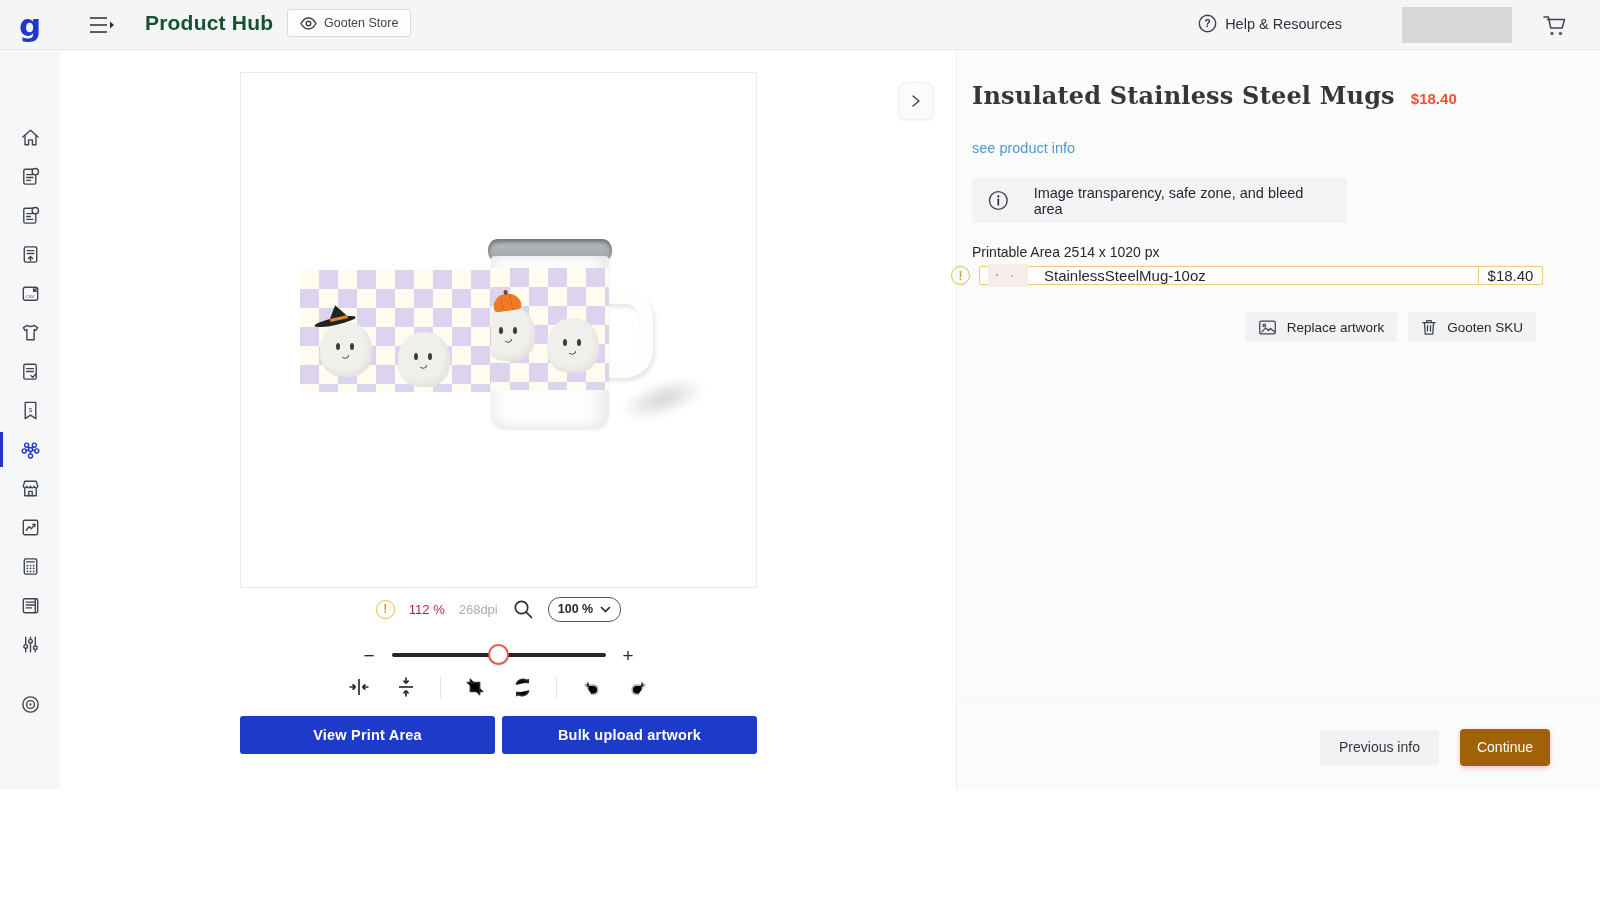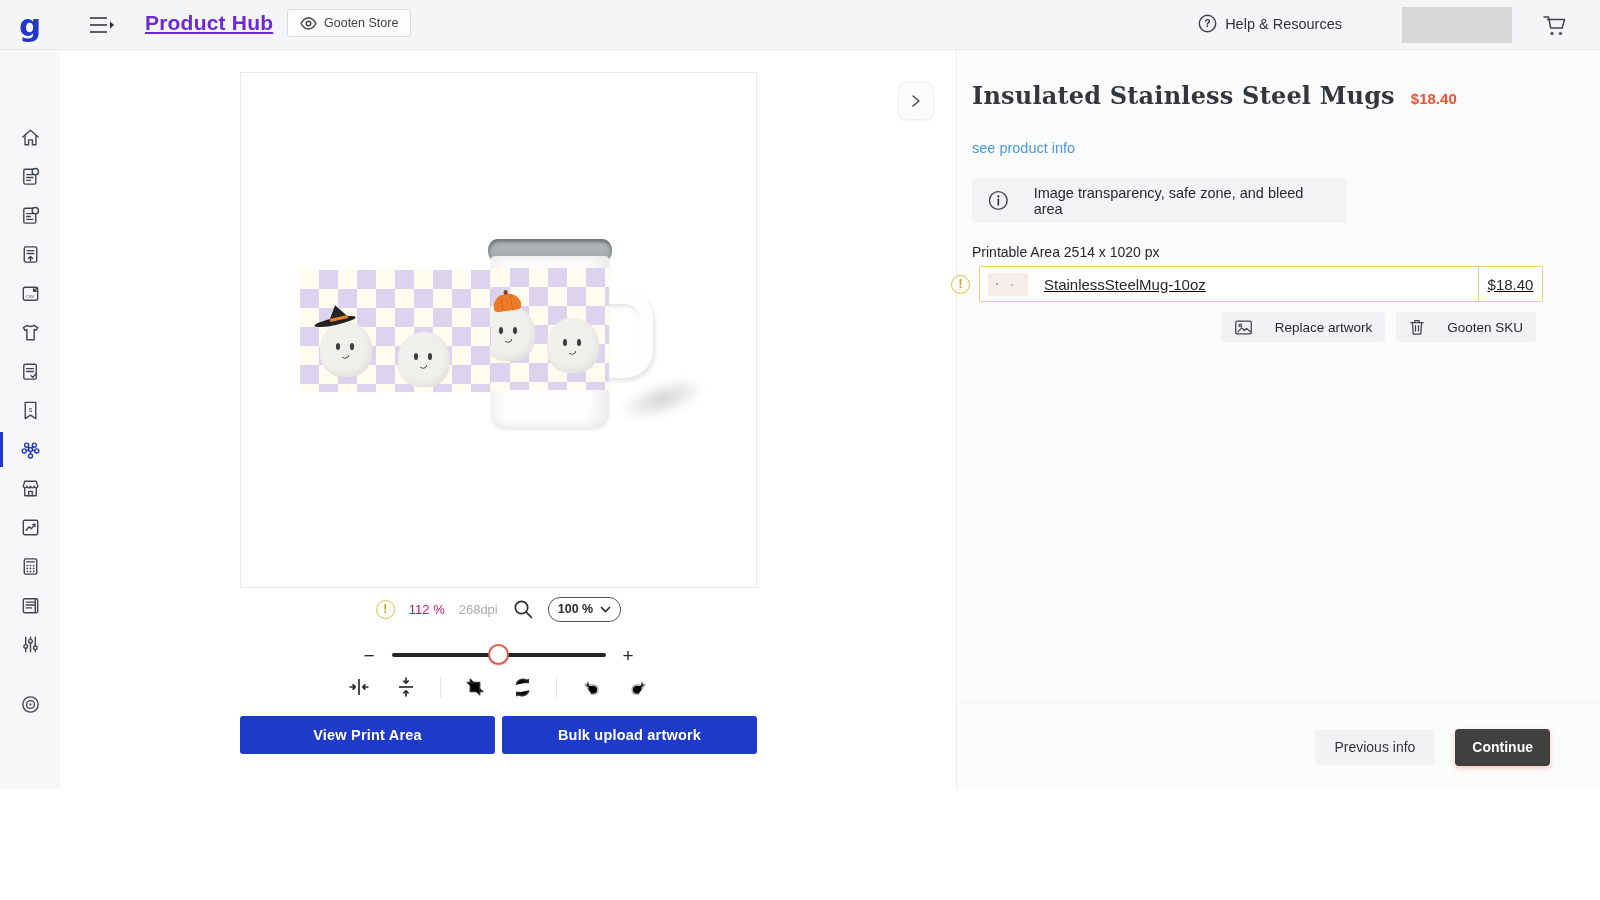--- a/index.html
+++ b/index.html
@@ -4,21 +4,21 @@
 <style>
   * { margin:0; padding:0; box-sizing:border-box; }
   html,body { width:1600px; height:900px; background:#fff; font-family:"Liberation Sans", sans-serif; overflow:hidden; }
   .app { position:absolute; left:0; top:0; width:1600px; height:789px; border-bottom:1px solid #E3E4E6; background:#fff; }
 
   
   .topbar { position:absolute; left:0; top:0; width:1600px; height:50px; background:#F4F5F7; border-bottom:1px solid #E7E9EB; z-index:5; }
   .logo { position:absolute; left:0; top:0; width:60px; height:50px; display:flex; align-items:center; justify-content:center;
           color:#2236CF; font-size:31px; font-weight:bold; font-family:"DejaVu Sans", sans-serif; }
   .hamburger { position:absolute; left:84px; top:10px; width:34px; height:30px; display:flex; align-items:center; justify-content:center; cursor:pointer; }
-  .page-title { position:absolute; left:145px; top:11px; font-size:21px; font-weight:700; color:#6d28d9; letter-spacing:.2px;text-decoration:underline; }
+  .page-title { position:absolute; left:145px; top:11px; font-size:21px; font-weight:700; color:#14532d; letter-spacing:.2px; }
   .store-chip { position:absolute; left:287px; top:9px; height:28px; padding:0 12px; background:#FDFDFD; border:1px solid #D8DADC; border-radius:3px;
                 display:flex; align-items:center; gap:7px; font-size:12.5px; color:#3F4449; cursor:pointer; }
   .help { position:absolute; right:258px; top:14px; display:flex; align-items:center; gap:8px; font-size:14.5px; color:#2E3338; cursor:pointer; }
   .account-box { position:absolute; right:88px; top:7px; width:110px; height:36px; background:#D6D8D7; cursor:pointer; }
   .cart { position:absolute; right:30px; top:11px; width:30px; height:30px; cursor:pointer; }
 
   
   .sidebar { position:absolute; left:0; top:50px; width:60px; height:739px; background:#F6F7F9; z-index:4; }
   .nav { position:absolute; top:68px; left:0; width:60px; }
   .nav-item { position:relative; width:60px; height:39px; display:flex; align-items:center; justify-content:center; cursor:pointer; }
@@ -92,35 +92,35 @@
   .panel { position:absolute; left:958px; top:50px; width:642px; height:739px; background:#FBFBFC; }
   .panel-title-row { position:absolute; left:14px; top:31px; display:flex; align-items:baseline; gap:16px; }
   .panel-title { font-family:"DejaVu Serif", serif; font-size:24px; font-weight:700; color:#33373C; letter-spacing:.2px; }
   .panel-price { font-size:15px; font-weight:700; color:#F1502F; }
   .info-link { position:absolute; left:14px; top:90px; font-size:14.5px; color:#4A9AD5; cursor:pointer;text-align:center; }
   .banner { position:absolute; left:14px; top:128px; width:375px; height:45px; background:#F2F3F5; border-radius:4px;
             display:flex; align-items:center; gap:13px; padding:0 16px; cursor:pointer; }
   .banner-text { font-size:14.5px; color:#25292D;margin-left:12px; }
   .printable { position:absolute; left:14px; top:194px; font-size:14px; color:#25292D; }
   .sku-wrap { position:absolute; left:-7px; top:216px; width:600px; display:flex; align-items:center; gap:9px; }
-  .sku-row { width:564px; height:36px; background:#fff; border:1px solid #E8CE74; border-radius:2px; display:flex; align-items:center; cursor:pointer;text-decoration:underline; }
+  .sku-row { width:564px; height:19px; background:#fff; border:1px solid #E8CE74; border-radius:2px; display:flex; align-items:center; cursor:pointer; }
   .sku-thumb { width:40px; height:23px; margin-left:8px; background:#F6ECEA; border-radius:1px;
                background-image:radial-gradient(circle 2px at 9px 11px, #C9A49B 55%, transparent 60%),
                                 radial-gradient(circle 2px at 24px 12px, #D8B8B0 55%, transparent 60%); }
   .sku-name { margin-left:16px; font-size:15px; color:#25292D; flex:1; }
   .sku-price-cell { width:64px; height:100%; border-left:1px solid #E8CE74; display:flex; align-items:center; justify-content:center;
                     font-size:15px; color:#25292D; }
   .sku-actions { position:absolute; left:14px; top:262px; width:564px; display:flex; justify-content:flex-end; gap:11px; }
-  .gray-btn { height:30px; padding:0 13px; background:#F1F2F4; border:none; border-radius:3px; display:flex; align-items:center; gap:22px;
+  .gray-btn { height:30px; padding:0 13px; background:#F1F2F4; border:none; border-radius:3px; display:flex; align-items:center; gap:10px;
               font-size:13.5px; color:#25292D; cursor:pointer; }
 
   .panel-footer { position:absolute; left:0; bottom:0; width:642px; height:84px; background:#FAFBFB; box-shadow:0 -5px 8px rgba(0,0,0,.025);
                   display:flex; align-items:center; justify-content:flex-end; gap:21px; padding-right:50px; }
   .prev-btn { height:35px; padding:0 19px; background:#F1F2F3; border:none; border-radius:3px; font-size:14px; color:#33373C; cursor:pointer; }
-  .continue-btn { height:37px; padding:0 17px; background:#404040; border:none; border-radius:4px; font-size:14px; font-weight:700; color:#fff;
+  .continue-btn { height:37px; padding:0 17px; background:#a16207; border:none; border-radius:4px; font-size:14px; font-weight:400; color:#fff;
                   cursor:pointer; box-shadow:0 2px 5px rgba(246,92,85,.35); }
 
   .cursor-artifact { position:absolute; left:0px; top:766px; width:0; height:0;
                      border-top:9px solid transparent; border-bottom:9px solid transparent; border-left:12px solid #111; transform:rotate(18deg); }
 
   svg { display:block; }
   .ic { stroke:#41464C; fill:none; stroke-width:1.45; stroke-linecap:round; stroke-linejoin:round; }
   .ic-blue { stroke:#2236CF; }
   .ic-dark { stroke:#2A2E32; stroke-width:1.7; }
   .ic-dis { stroke:#ABB0B5; stroke-width:1.7; }

